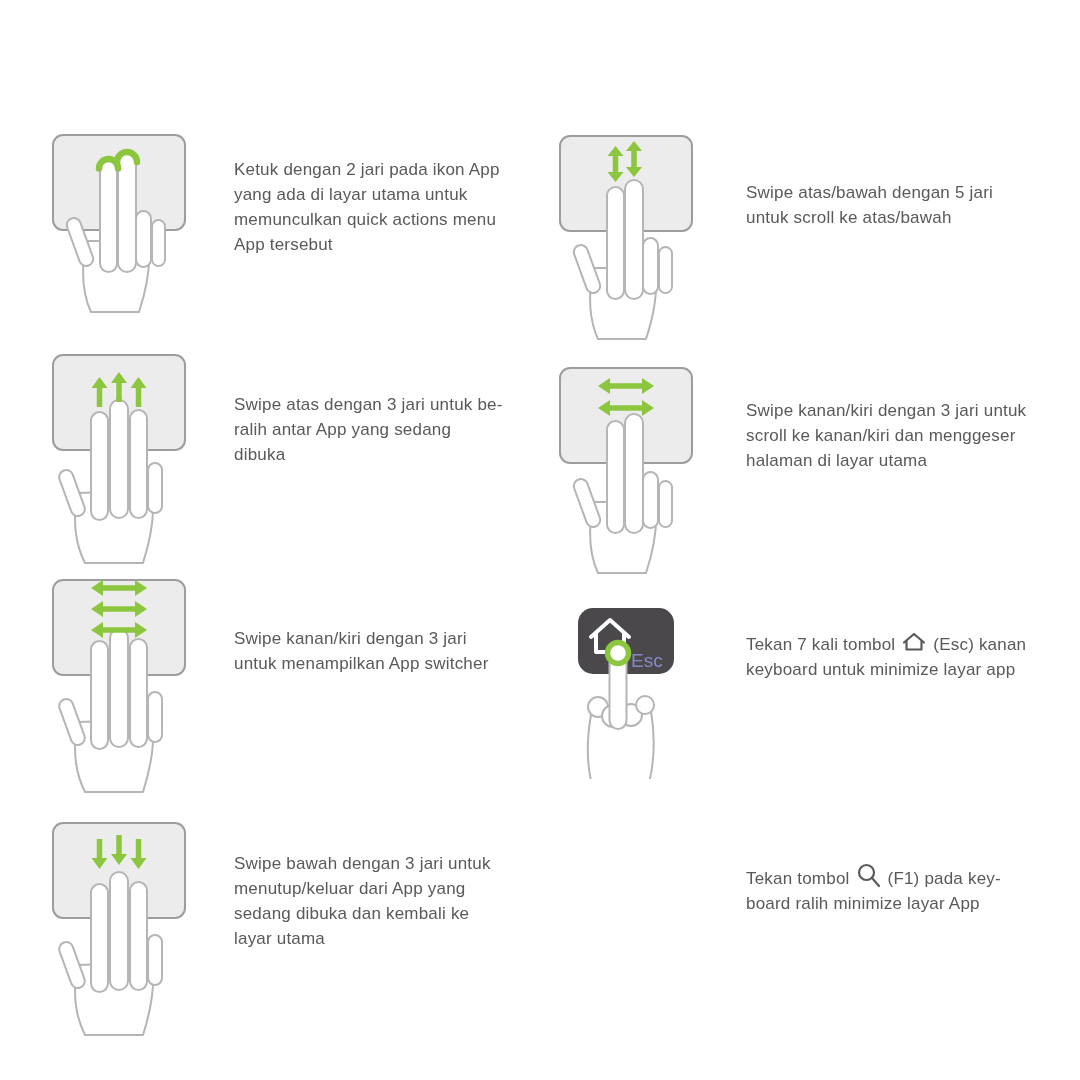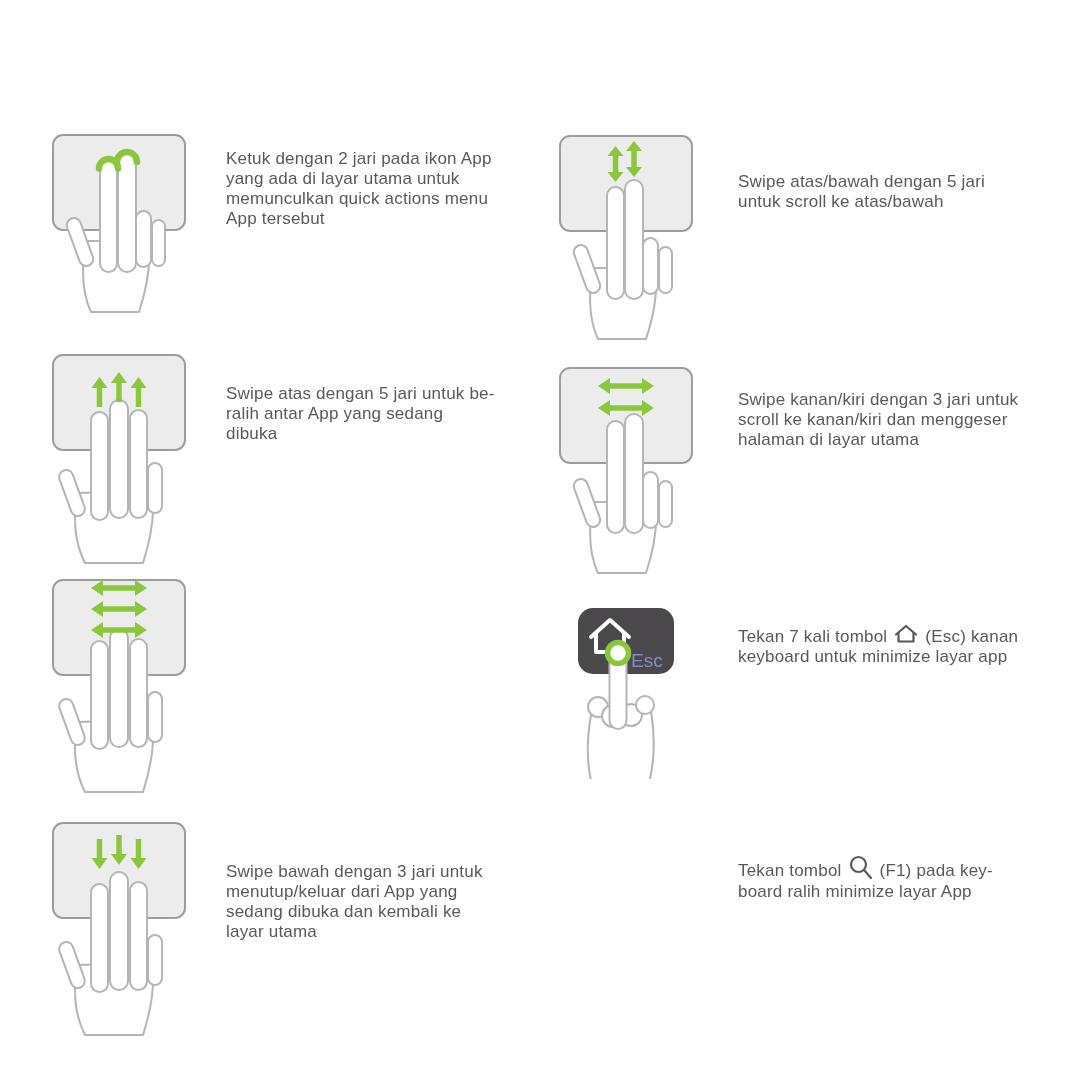--- a/index.html
+++ b/index.html
@@ -1,21 +1,21 @@
 <!DOCTYPE html>
 <html><head>
 <meta charset="utf-8">
 <style>
   html,body{margin:0;padding:0;background:#ffffff;}
   body{width:1080px;height:1080px;font-family:"Liberation Sans",sans-serif;}
   .canvas{position:relative;width:1080px;height:1080px;background:#ffffff;overflow:hidden;}
   .ill{position:absolute;}
   .desc{
-    position:absolute;margin:8px;width:345px;
-    font-size:17px;line-height:20px;letter-spacing:0.2px;
+    position:absolute;margin:16px;width:345px;
+    font-size:17px;line-height:25px;letter-spacing:0.2px;
     color:#58595B;white-space:pre-line;
   }
   .inline-icon{vertical-align:-4px;margin:0 7px;}
   .inline-icon.search{vertical-align:-6px;}
   svg{display:block;}
   .inline-icon{display:inline-block;}
 </style>
 </head>
 <body>
 
@@ -107,21 +107,21 @@
 
   <div class="ill" style="left:45px;top:353px">
     <svg width="150" height="215" viewBox="0 0 150 215">
       <use href="#pad"></use>
       <use href="#hand3" transform="translate(74,52)"></use>
       <use href="#arrup" transform="translate(54.5,24)"></use>
       <use href="#arrup" transform="translate(74,19)"></use>
       <use href="#arrup" transform="translate(93.5,24)"></use>
     </svg>
   </div>
-  <p class="desc" style="left:218px;top:376px">Swipe atas dengan 5 jari untuk be-
+  <p class="desc" style="left:218px;top:376px">Swipe atas dengan 3 jari untuk be-
 ralih antar App yang sedang
 dibuka</p>
 
   <div class="ill" style="left:552px;top:366px">
     <svg width="150" height="215" viewBox="0 0 150 215">
       <use href="#pad"></use>
       <use href="#hand2" transform="translate(74,52)"></use>
       <use href="#arrh" transform="translate(46,20)"></use>
       <use href="#arrh" transform="translate(46,42)"></use>
     </svg>
@@ -132,20 +132,22 @@
 
   <div class="ill" style="left:45px;top:578px">
     <svg width="150" height="215" viewBox="0 0 150 215">
       <use href="#pad"></use>
       <use href="#hand3" transform="translate(74,56)"></use>
       <use href="#arrh" transform="translate(46,10)"></use>
       <use href="#arrh" transform="translate(46,31)"></use>
       <use href="#arrh" transform="translate(46,52)"></use>
     </svg>
   </div>
+  <p class="desc" style="left:218px;top:610px">Swipe kanan/kiri dengan 3 jari
+untuk menampilkan App switcher</p>
 
   <div class="ill" style="left:570px;top:604px">
     <svg width="150" height="175" viewBox="0 0 150 175">
       <rect x="8" y="4" width="96" height="66" rx="15" fill="#4A484B"></rect>
       <g fill="none" stroke="#FFFFFF" stroke-width="4" stroke-linecap="round" stroke-linejoin="round">
         <path d="M 21,33 L 40,16 L 59,33"></path>
         <path d="M 26,29 L 26,48 L 54,48 L 54,29"></path>
       </g>
       <use href="#presshand" transform="translate(48,49)"></use>
       <circle cx="48" cy="49" r="10.5" fill="#FFFFFF" stroke="#8CC63F" stroke-width="5.5"></circle>
@@ -162,21 +164,21 @@
 
   <div class="ill" style="left:45px;top:821px">
     <svg width="150" height="215" viewBox="0 0 150 215">
       <use href="#pad"></use>
       <use href="#hand3" transform="translate(74,56)"></use>
       <use href="#arrdown" transform="translate(54.5,18)"></use>
       <use href="#arrdown" transform="translate(74,14)"></use>
       <use href="#arrdown" transform="translate(93.5,18)"></use>
     </svg>
   </div>
-  <p class="desc" style="left:218px;top:854px">Swipe bawah dengan 3 jari untuk
+  <p class="desc" style="left:218px;top:835px">Swipe bawah dengan 3 jari untuk
 menutup/keluar dari App yang
 sedang dibuka dan kembali ke
 layar utama</p>
 
   <p class="desc" style="left:730px;top:847px"><span>Tekan tombol</span><svg class="inline-icon search" width="24" height="27" viewBox="0 0 24 27">
         <g fill="none" stroke="#58595B" stroke-width="2.2" stroke-linecap="round">
           <circle cx="9.5" cy="9.5" r="7.5"></circle>
           <path d="M 15,15 L 22,23"></path>
         </g>
       </svg><span>(F1) pada key-

